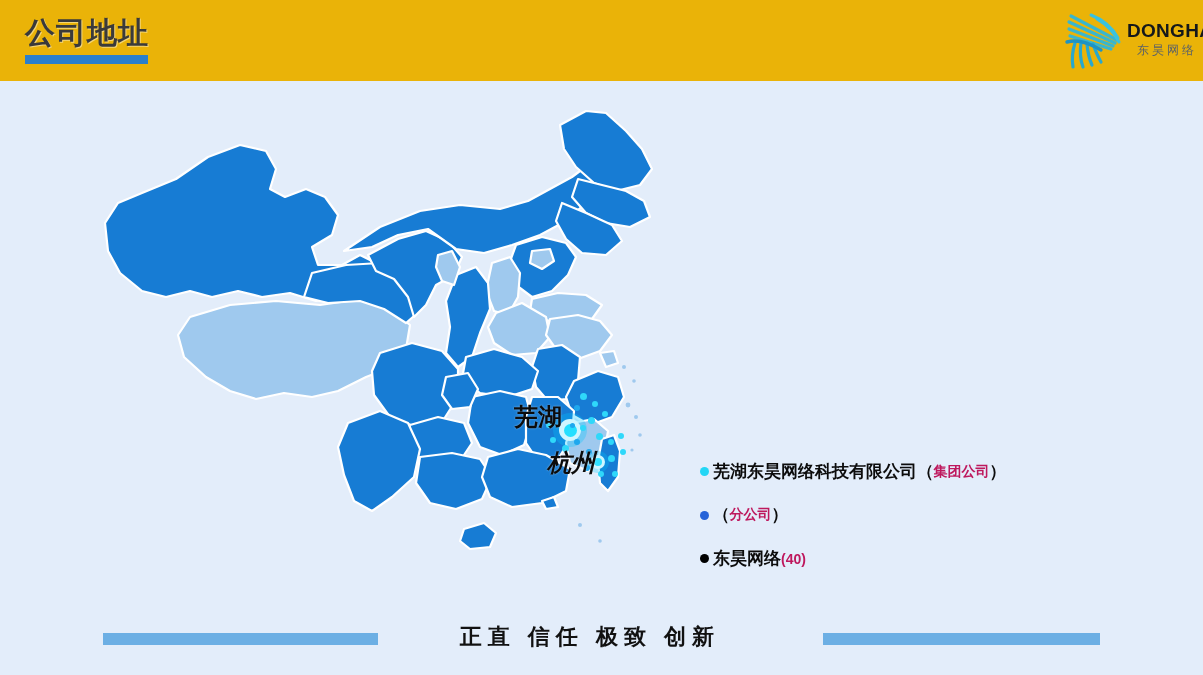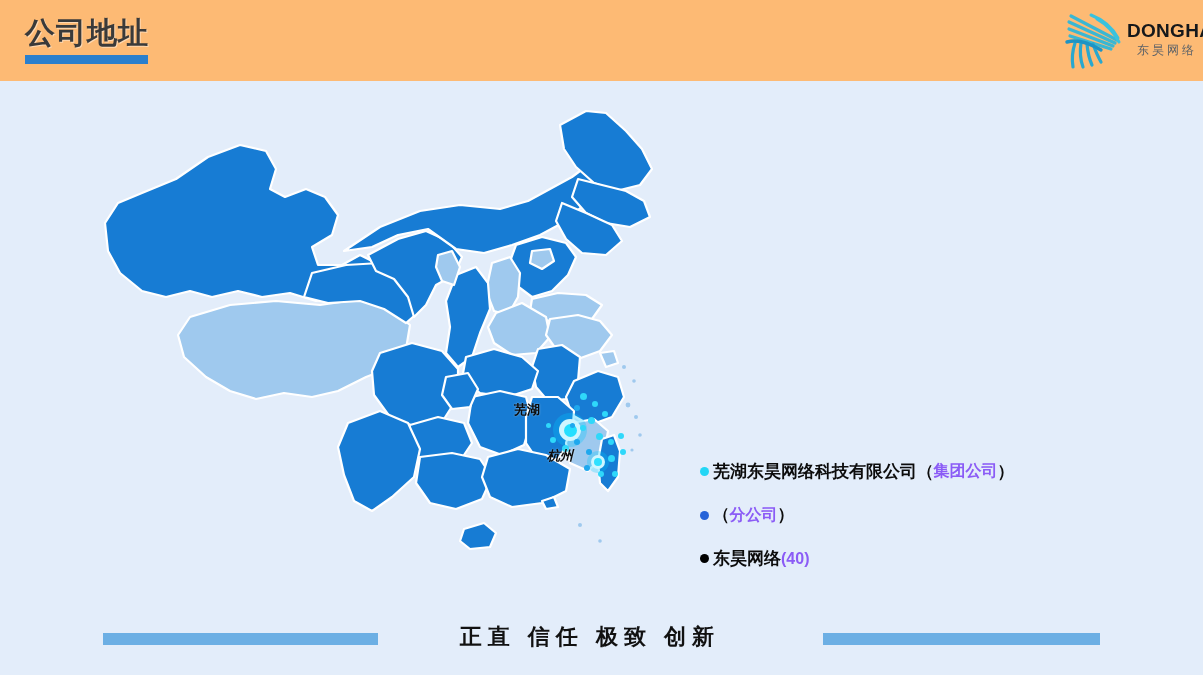--- a/index.html
+++ b/index.html
@@ -5,21 +5,21 @@
   html,body{margin:0;padding:0;}
   body{
     width:1203px;height:675px;
     background:#E3EDFA;
     font-family:"Liberation Sans","DejaVu Sans",sans-serif;
     overflow:hidden;position:relative;
   }
   
   .header{
     position:absolute;left:0;top:0;width:1203px;height:81px;
-    background:#fdba74;
+    background:#eab308;
   }
   .title-wrap{position:absolute;left:25px;top:14px;}
   .page-title{
     font-size:30px;font-weight:bold;color:#3A3A3A;
     letter-spacing:1px;line-height:38px;
     text-shadow:1px 1px 0 rgba(255,255,255,.45);
   }
   .title-underline{
     margin-top:3px;width:123px;height:9px;background:#2A7FCD;
   }
@@ -47,30 +47,30 @@
     width:34px;height:34px;background:rgba(0,200,255,.30);
   }
   .glow-ring{
     width:22px;height:22px;background:#CFF6FF;
   }
   .glow-core{
     width:13px;height:13px;background:#25DFFF;
   }
   .dot{position:absolute;border-radius:50%;}
   .city-label{
-    position:absolute;font-size:13px;font-weight:bold;color:#0B0B0B;
+    position:absolute;font-size:24px;font-weight:bold;color:#0B0B0B;
     letter-spacing:0px;white-space:nowrap;
     text-shadow:0 0 2px rgba(255,255,255,.5);
   }
   
   .legend{position:absolute;left:700px;top:460px;width:420px;}
   .legend-row{display:flex;align-items:center;margin-bottom:21px;}
   .bullet{width:9px;height:9px;border-radius:50%;margin-right:4px;flex:none;}
   .legend-main{font-size:17px;font-weight:bold;color:#0C0C0C;white-space:nowrap;}
-  .legend-tag{font-size:16px;font-weight:bold;color:#8b5cf6;white-space:nowrap;}
+  .legend-tag{font-size:14px;font-weight:bold;color:#be185d;white-space:nowrap;}
   .legend-paren{font-size:16.5px;font-weight:bold;color:#0C0C0C;}
   
   .foot-bar{position:absolute;height:12px;background:#6CAFE4;top:633px;}
   .foot-bar.left{left:103px;width:275px;}
   .foot-bar.right{left:823px;width:277px;}
   .slogan{
     position:absolute;top:622px;left:440px;width:280px;text-align:right;
     font-size:22px;font-weight:bold;color:#111111;letter-spacing:6px;
     white-space:nowrap;
   }

